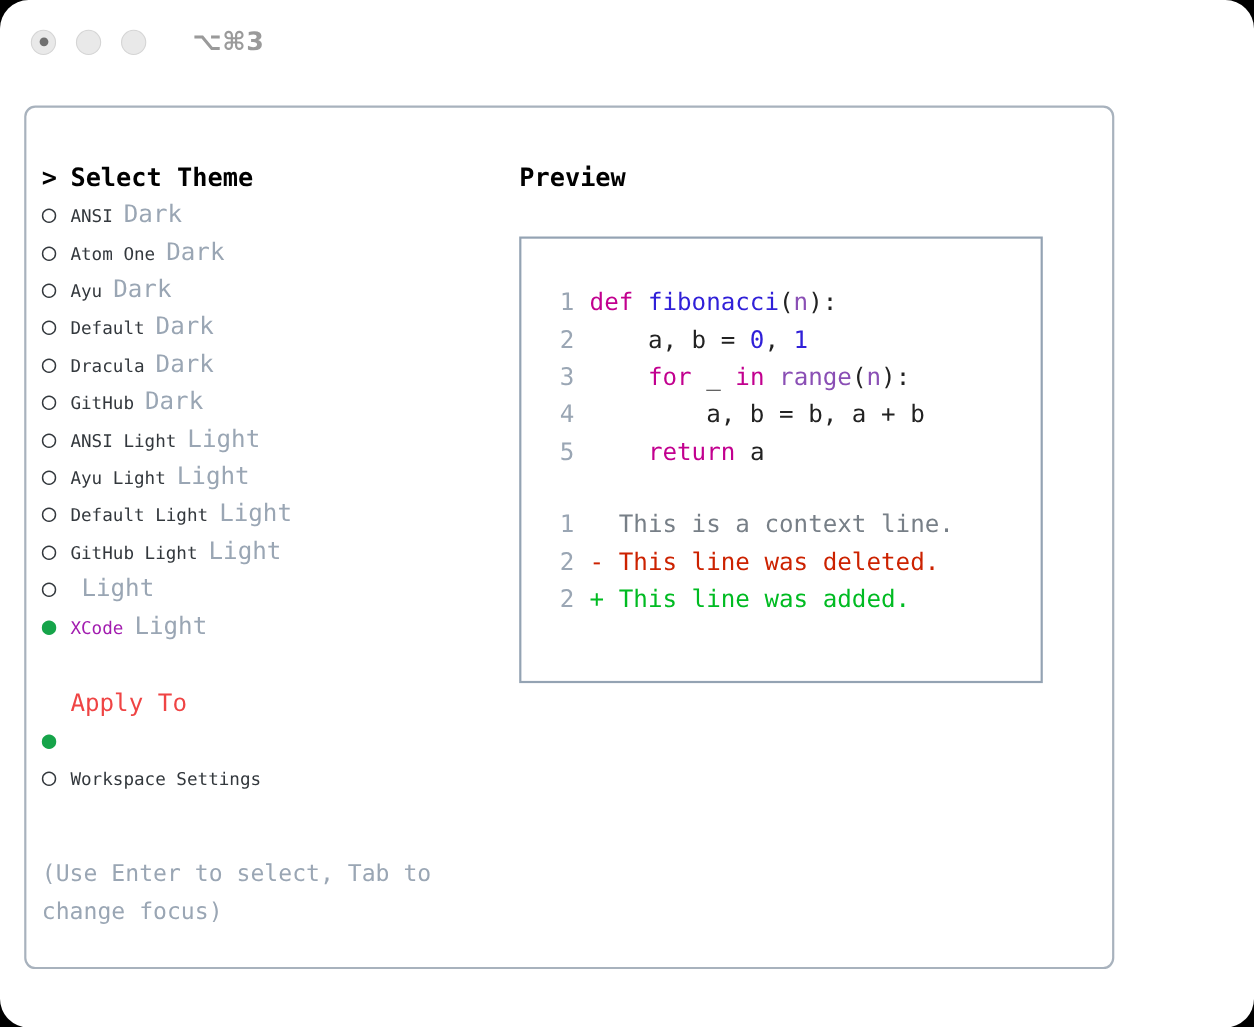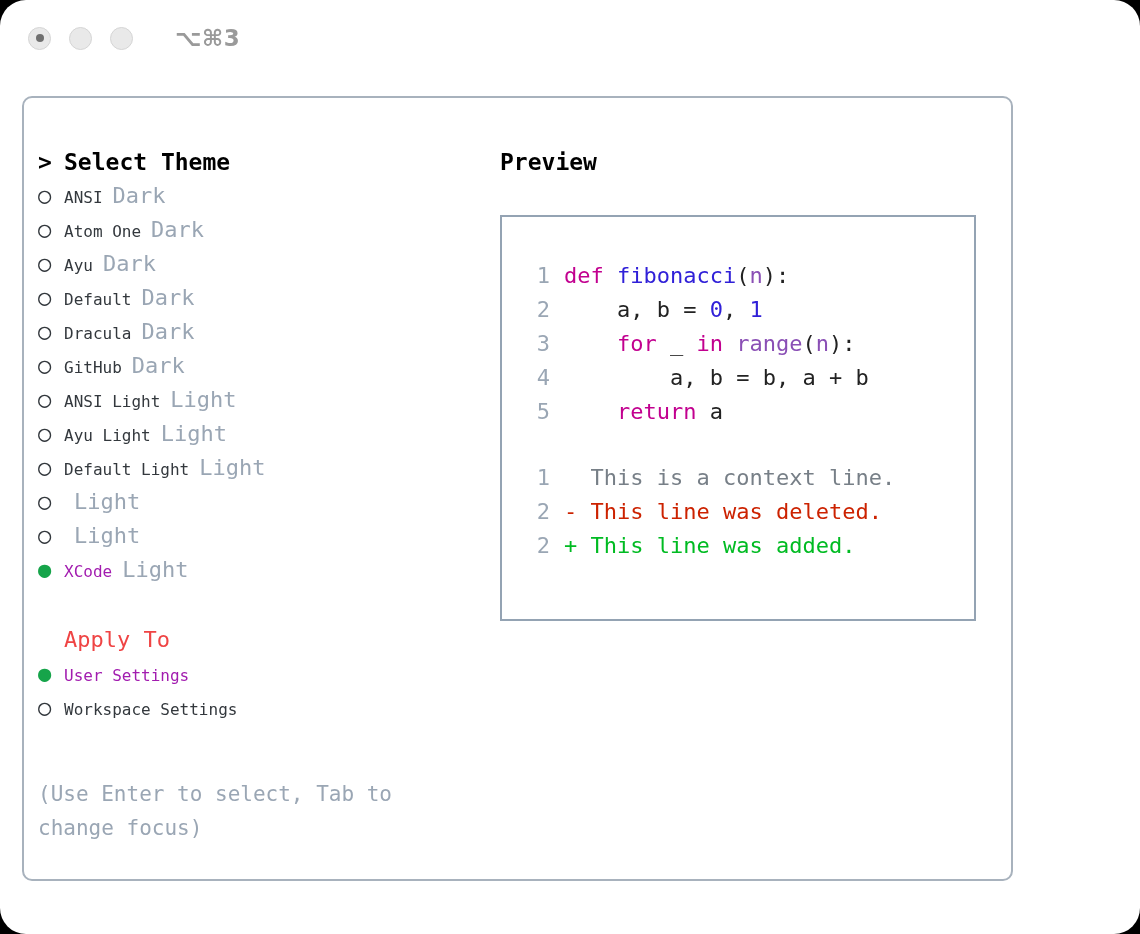--- a/index.html
+++ b/index.html
@@ -123,21 +123,21 @@
     margin-top: 52px;
     font-size: 21px;
     line-height: 34px;
     color: #9aa6b4;
     width: 400px;
   }
 
   
   .right-col {
     position: absolute;
-    left: 476px; top: 47px;
+    left: 448px; top: 47px;
     width: 500px;
   }
   .preview-title {
     font-size: 23px;
     font-weight: bold;
     color: #000000;
     line-height: 34px;
   }
 
   .code-box {
@@ -244,20 +244,21 @@
             <span class="item-name">Ayu Light</span>
             <span class="item-cat">Light</span>
           </div>
           <div class="row">
             <span class="marker">○</span>
             <span class="item-name">Default Light</span>
             <span class="item-cat">Light</span>
           </div>
           <div class="row">
             <span class="marker">○</span>
+            <span class="item-name">GitHub Light</span>
             <span class="item-cat">Light</span>
           </div>
           <div class="row">
             <span class="marker">○</span>
             <span class="item-cat">Light</span>
           </div>
           <div class="row">
             <span class="marker selected">●</span>
             <span class="item-name selected">XCode</span>
             <span class="item-cat">Light</span>
@@ -267,21 +268,20 @@
       <div class="section-gap"></div>
 
       <div class="row">
         <span class="marker blank">○</span>
         <span class="apply-label">Apply To</span>
       </div>
 
       <div id="apply-list">
           <div class="row">
             <span class="marker selected">●</span>
-            <span class="item-name selected">User Settings</span>
           </div>
           <div class="row">
             <span class="marker">○</span>
             <span class="item-name">Workspace Settings</span>
           </div>
         </div>
 
       <div class="hint">(Use Enter to select, Tab to change focus)</div>
     </div>
 

